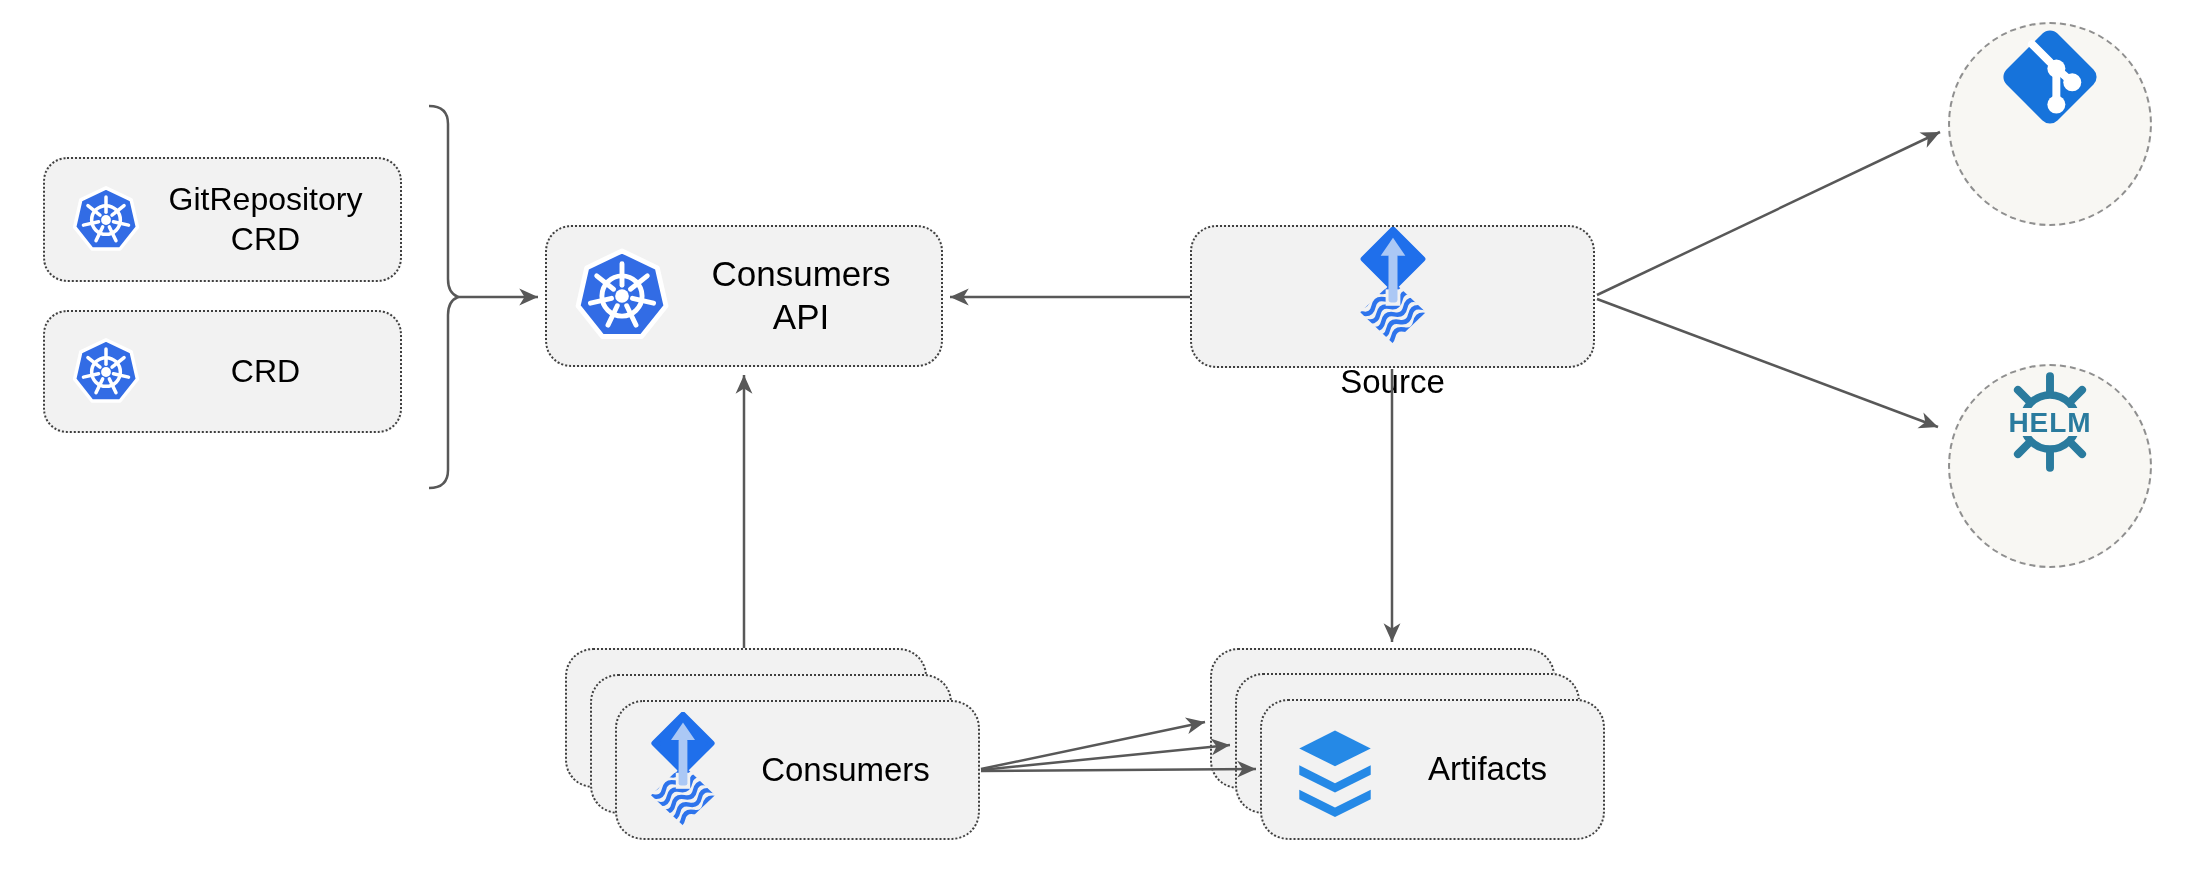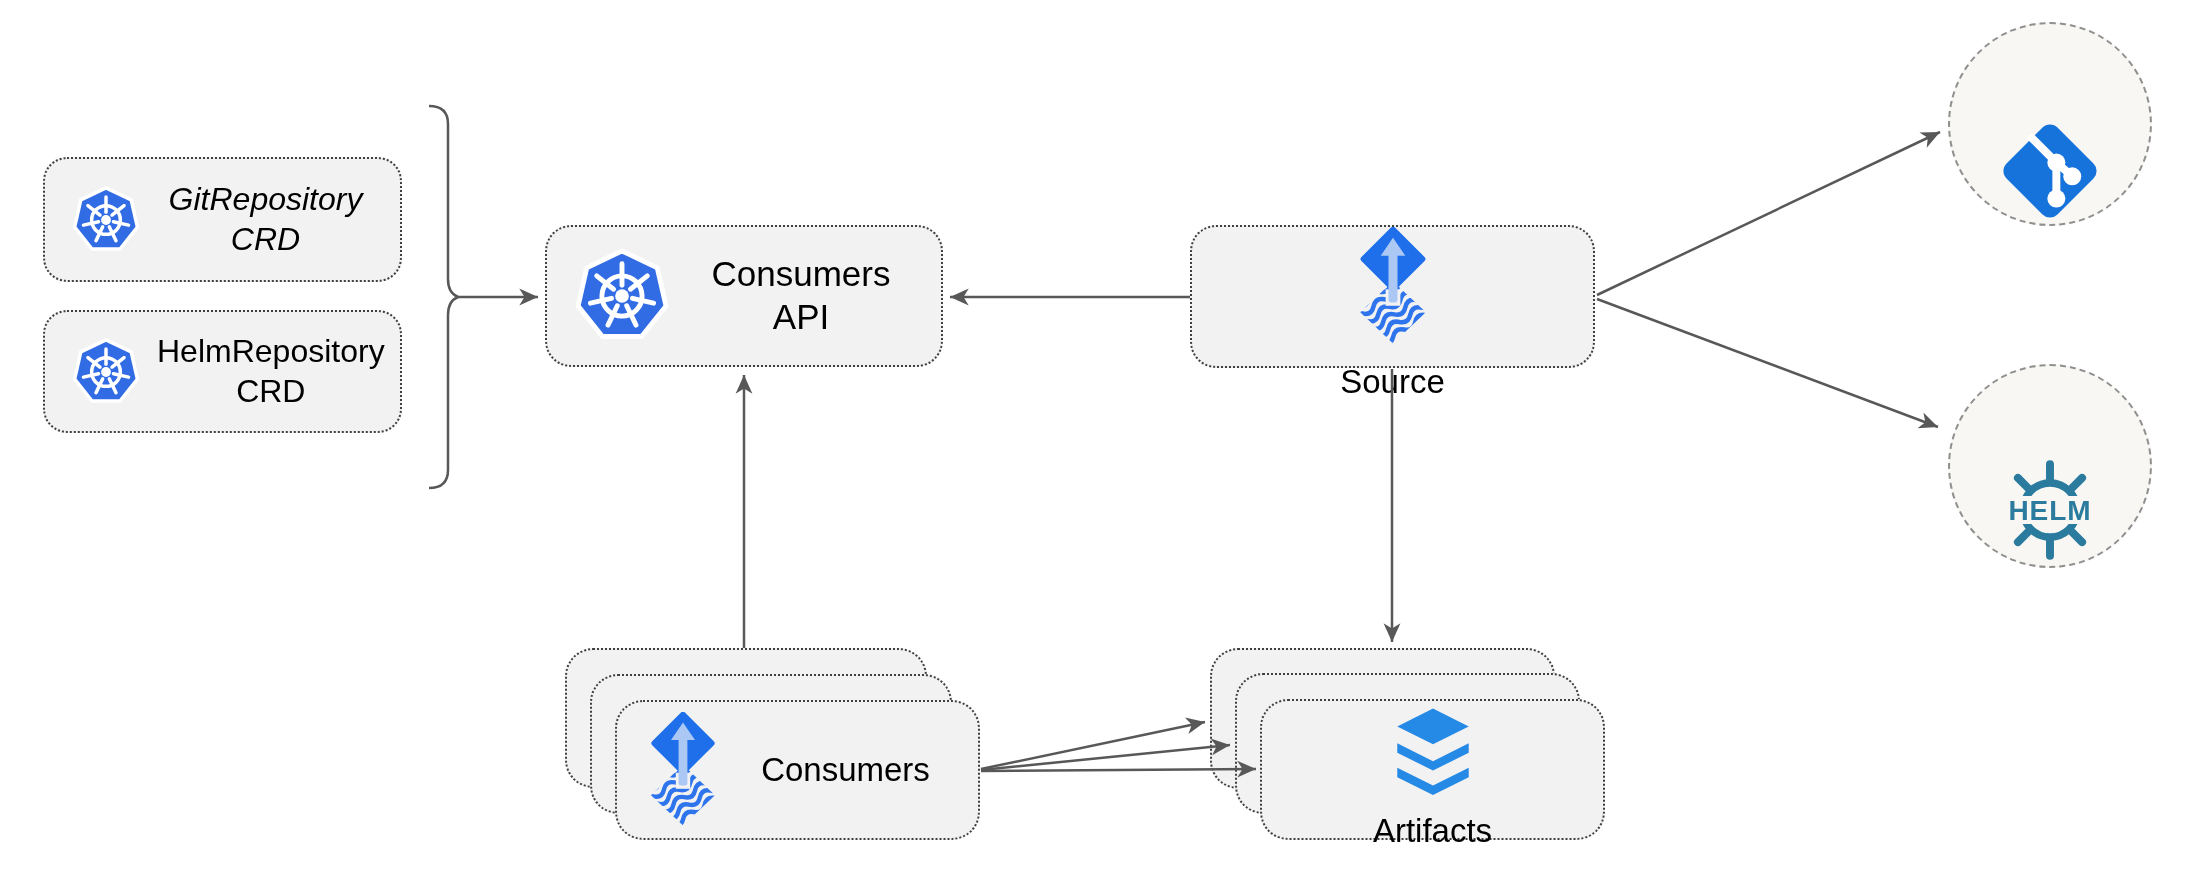--- a/index.html
+++ b/index.html
@@ -17,21 +17,21 @@
 
   .stack{position:absolute;}
   .layer{
     position:absolute;box-sizing:border-box;background:#f2f2f2;
     border:2.5px dotted #3f3f3f;border-radius:28px;
   }
 
   .circle{
     position:absolute;box-sizing:border-box;width:204px;height:204px;
     border-radius:50%;background:#f8f7f3;border:2.5px dashed #8f8f8f;
-    display:flex;align-items:flex-end;justify-content:center;
+    display:flex;align-items:flex-start;justify-content:center;
   }
 
   .overlay{position:absolute;left:0;top:0;z-index:10;pointer-events:none;}
   .edge{stroke:#585858;stroke-width:2.5;fill:none;}
   .icon{flex:0 0 auto;}
   #icon-defs{position:absolute;width:0;height:0;overflow:hidden;}
 </style>
 </head>
 <body>
 
@@ -89,36 +89,35 @@
     <symbol id="sym-layers" viewBox="0 0 100 100">
       <path d="M50 8 L88 27 L50 46 L12 27 Z" fill="#2589e6"></path>
       <path d="M12 45 L50 64 L88 45 L88 55 L50 74 L12 55 Z" fill="#2589e6"></path>
       <path d="M12 71 L50 90 L88 71 L88 81 L50 100 L12 81 Z" fill="#2589e6"></path>
     </symbol>
   </defs>
 </svg>
 
 <div class="canvas">
 
-  <div class="node" style="left:43px;top:157px;width:359px;height:125px;border-radius:24px;font-style:italic;">
+  <div class="node" style="left:43px;top:157px;width:359px;height:125px;border-radius:24px;">
     <svg class="icon" width="70" height="70">
         <use href="#sym-k8s"></use>
       </svg>
     <div class="label label-crd">
       <div>GitRepository</div>
       <div>CRD</div>
     </div>
   </div>
 
   <div class="node" style="left:43px;top:310px;width:359px;height:123px;border-radius:24px;">
     <svg class="icon" width="70" height="70">
         <use href="#sym-k8s"></use>
       </svg>
     <div class="label label-crd">
-      <div>HelmRepository</div>
       <div>CRD</div>
     </div>
   </div>
 
   <div class="node" style="left:545px;top:225px;width:398px;height:142px;">
     <svg class="icon" width="98" height="98">
         <use href="#sym-k8s"></use>
       </svg>
     <div class="label label-big">Consumers API</div>
   </div>
@@ -139,21 +138,21 @@
       <svg class="icon" width="80" height="116">
           <use href="#sym-flux"></use>
         </svg>
       <div class="label">Consumers</div>
     </div>
   </div>
 
   <div class="stack" style="left:1210px;top:648px;width:400px;height:195px;">
     <div class="layer" style="left:0;top:0;width:345px;height:141px;"></div>
     <div class="layer" style="left:25px;top:25px;width:345px;height:141px;"></div>
-    <div class="node" style="left:50px;top:51px;width:345px;height:141px;border-radius:28px;flex-direction:column;">
+    <div class="node" style="left:50px;top:51px;width:345px;height:141px;border-radius:28px;">
       <svg class="icon" width="94" height="94">
           <use href="#sym-layers"></use>
         </svg>
       <div class="label">Artifacts</div>
     </div>
   </div>
 
   <div class="circle" style="left:1948px;top:22px;">
     <svg width="106" height="106">
         <use href="#sym-git"></use>

